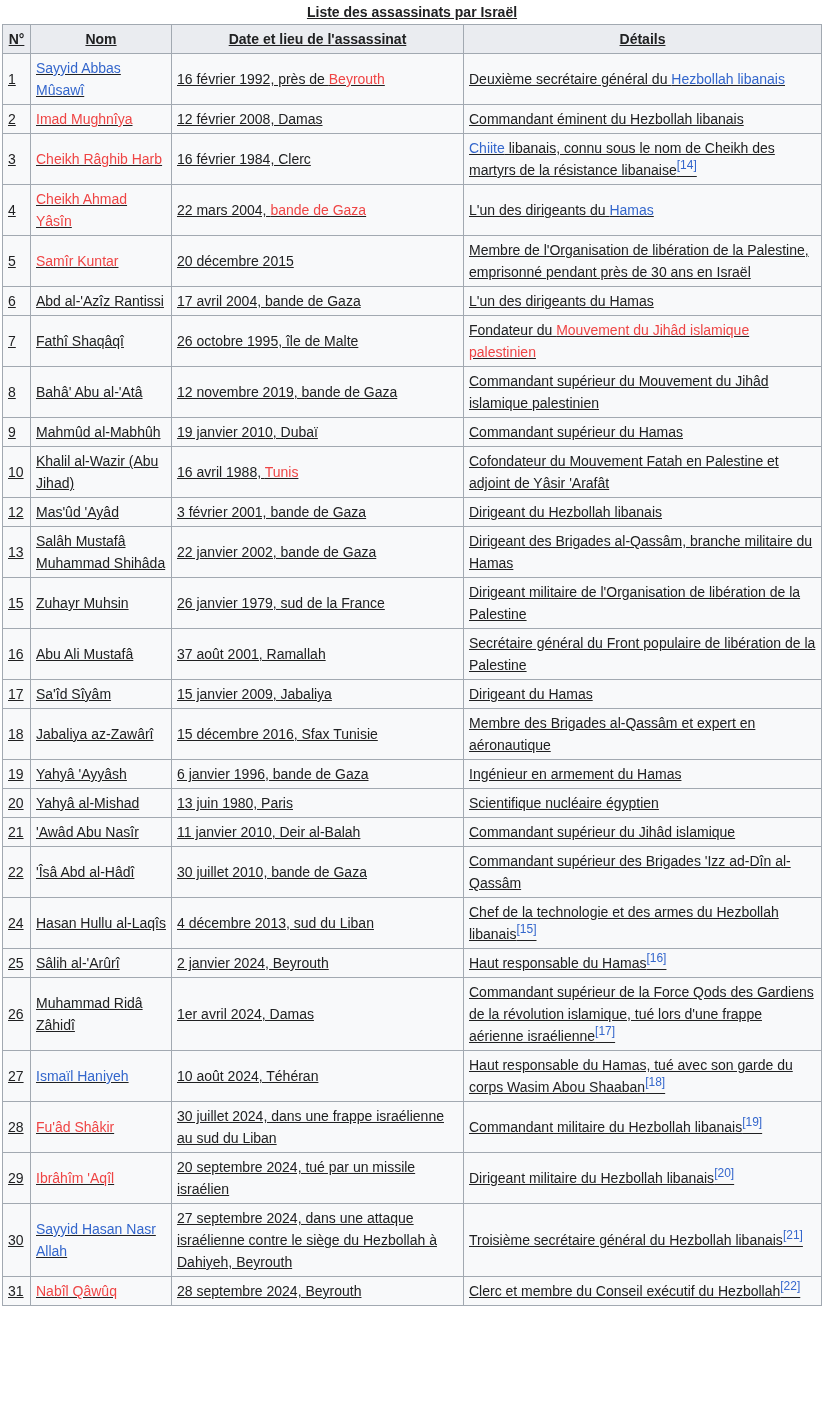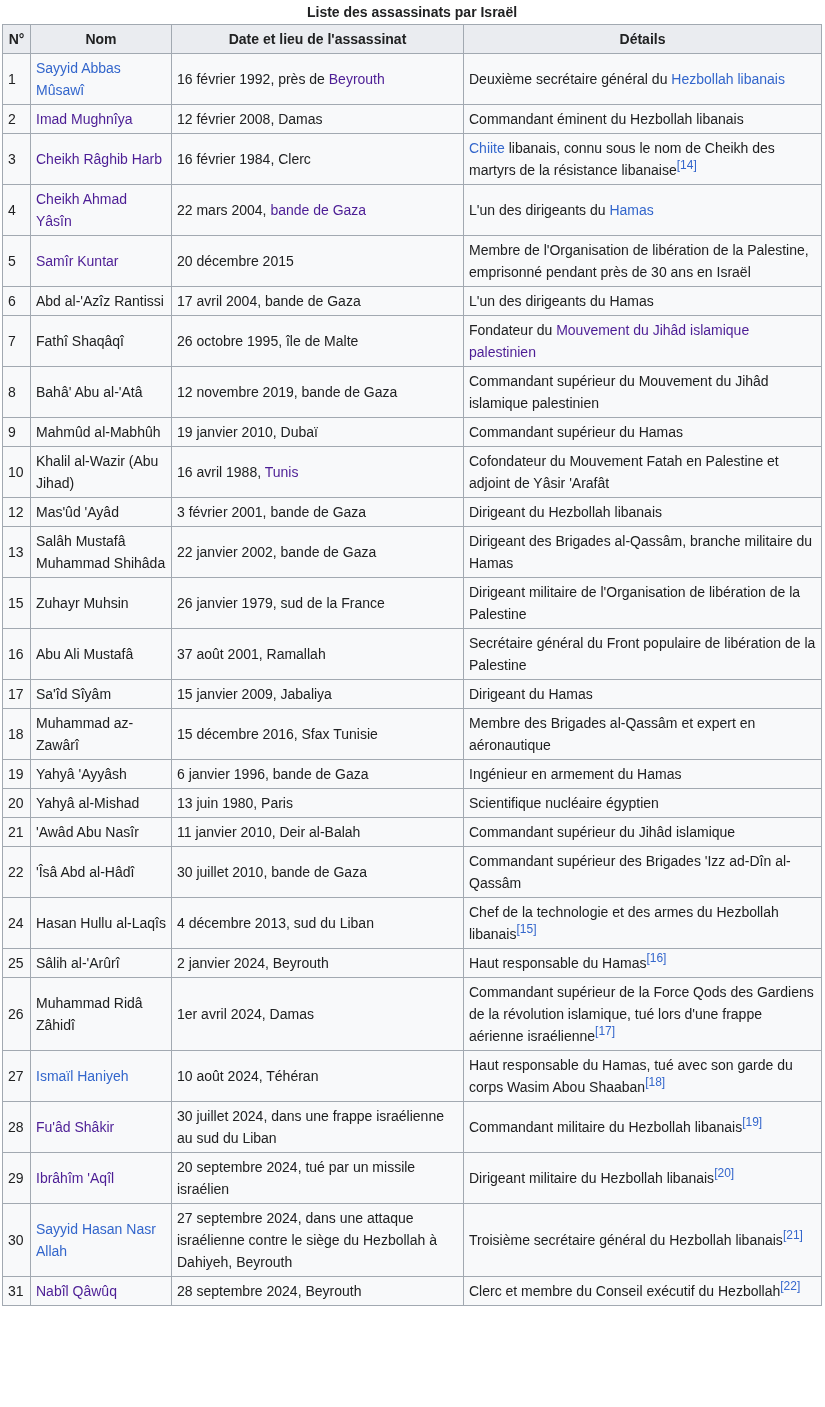--- a/index.html
+++ b/index.html
@@ -4,20 +4,21 @@
 <style>
   html, body { margin: 0; padding: 0; background: #ffffff; }
   body { width: 825px; height: 1407px; overflow: hidden; font-family: "Liberation Sans", sans-serif; font-size: 14px; color: #202122; }
   table.wikitable {
     border-collapse: collapse;
     margin: 0 0 0 2px;
     width: 820px;
     background: #f8f9fa;
     border: 1px solid #a2a9b1;
     color: #202122;
+    text-decoration: underline;
   }
   table.wikitable caption {
     font-weight: bold;
     padding: 4px 0 3px 0;
     font-size: 14px;
     line-height: 17px;
   }
   table.wikitable th, table.wikitable td {
     border: 1px solid #a2a9b1;
     padding: 3px 5px;
@@ -29,21 +30,21 @@
     background: #eaecf0;
     text-align: center;
     font-weight: bold;
     height: 22px;
   }
   td.num { width: 17px; }
   td.nom { width: 130px; }
   td.date { width: 281px; }
   a { text-decoration: none; cursor: pointer; }
   a.blue { color: #3366cc; }
-  a.red { color: #4c1d95; }
+  a.red { color: #ef4444; }
   sup.ref { font-size: 12px; line-height: 1; vertical-align: super; color: #3366cc; }
 </style>
 </head>
 <body>
 
 <table class="wikitable">
   <caption>Liste des assassinats par Israël</caption>
   <thead>
     <tr>
       <th>N°</th>
@@ -138,21 +139,21 @@
         <td class="details"><span>Secrétaire général du Front populaire de libération de la Palestine</span></td>
       </tr>
       <tr>
         <td class="num">17</td>
         <td class="nom"><span>Sa'îd Sîyâm</span></td>
         <td class="date"><span>15 janvier 2009, Jabaliya</span></td>
         <td class="details"><span>Dirigeant du Hamas</span></td>
       </tr>
       <tr>
         <td class="num">18</td>
-        <td class="nom"><span>Muhammad az-Zawârî</span></td>
+        <td class="nom"><span>Jabaliya az-Zawârî</span></td>
         <td class="date"><span>15 décembre 2016, Sfax Tunisie</span></td>
         <td class="details"><span>Membre des Brigades al-Qassâm et expert en aéronautique</span></td>
       </tr>
       <tr>
         <td class="num">19</td>
         <td class="nom"><span>Yahyâ 'Ayyâsh</span></td>
         <td class="date"><span>6 janvier 1996, bande de Gaza</span></td>
         <td class="details"><span>Ingénieur en armement du Hamas</span></td>
       </tr>
       <tr>

